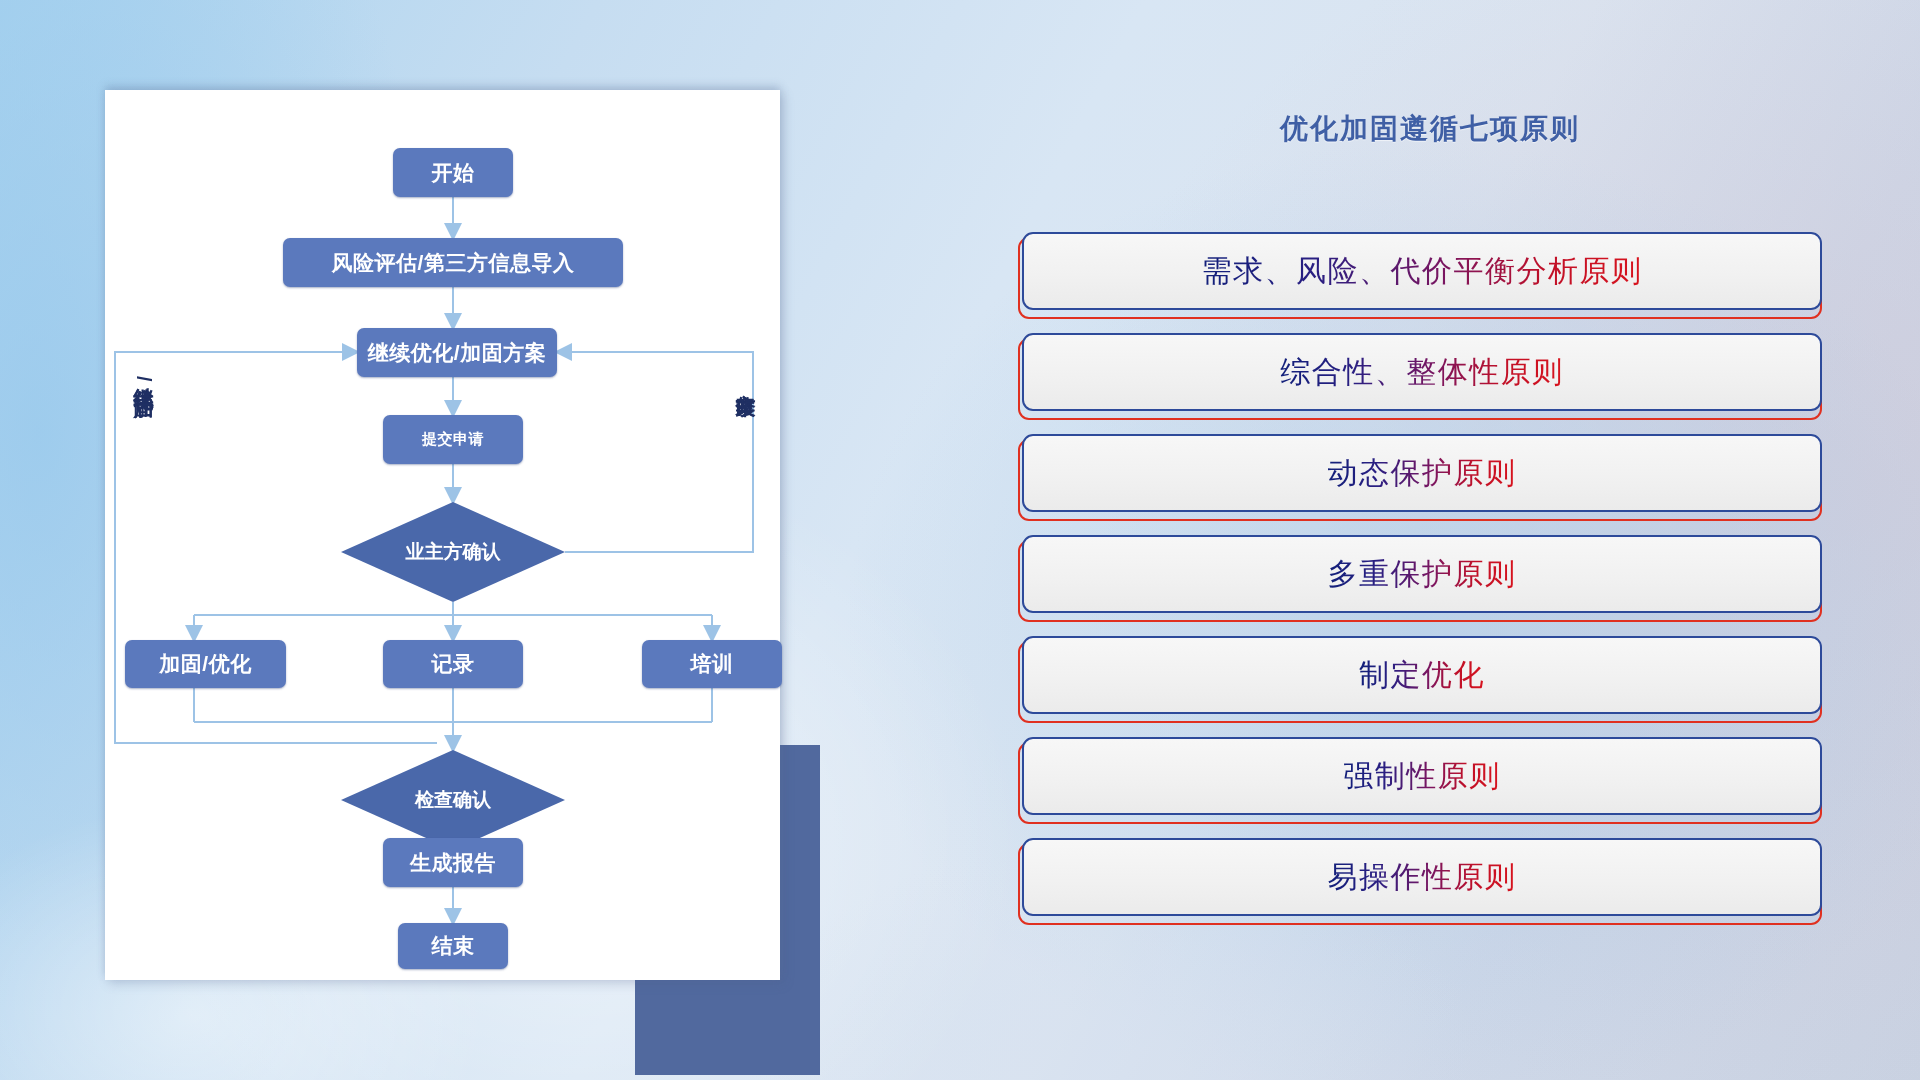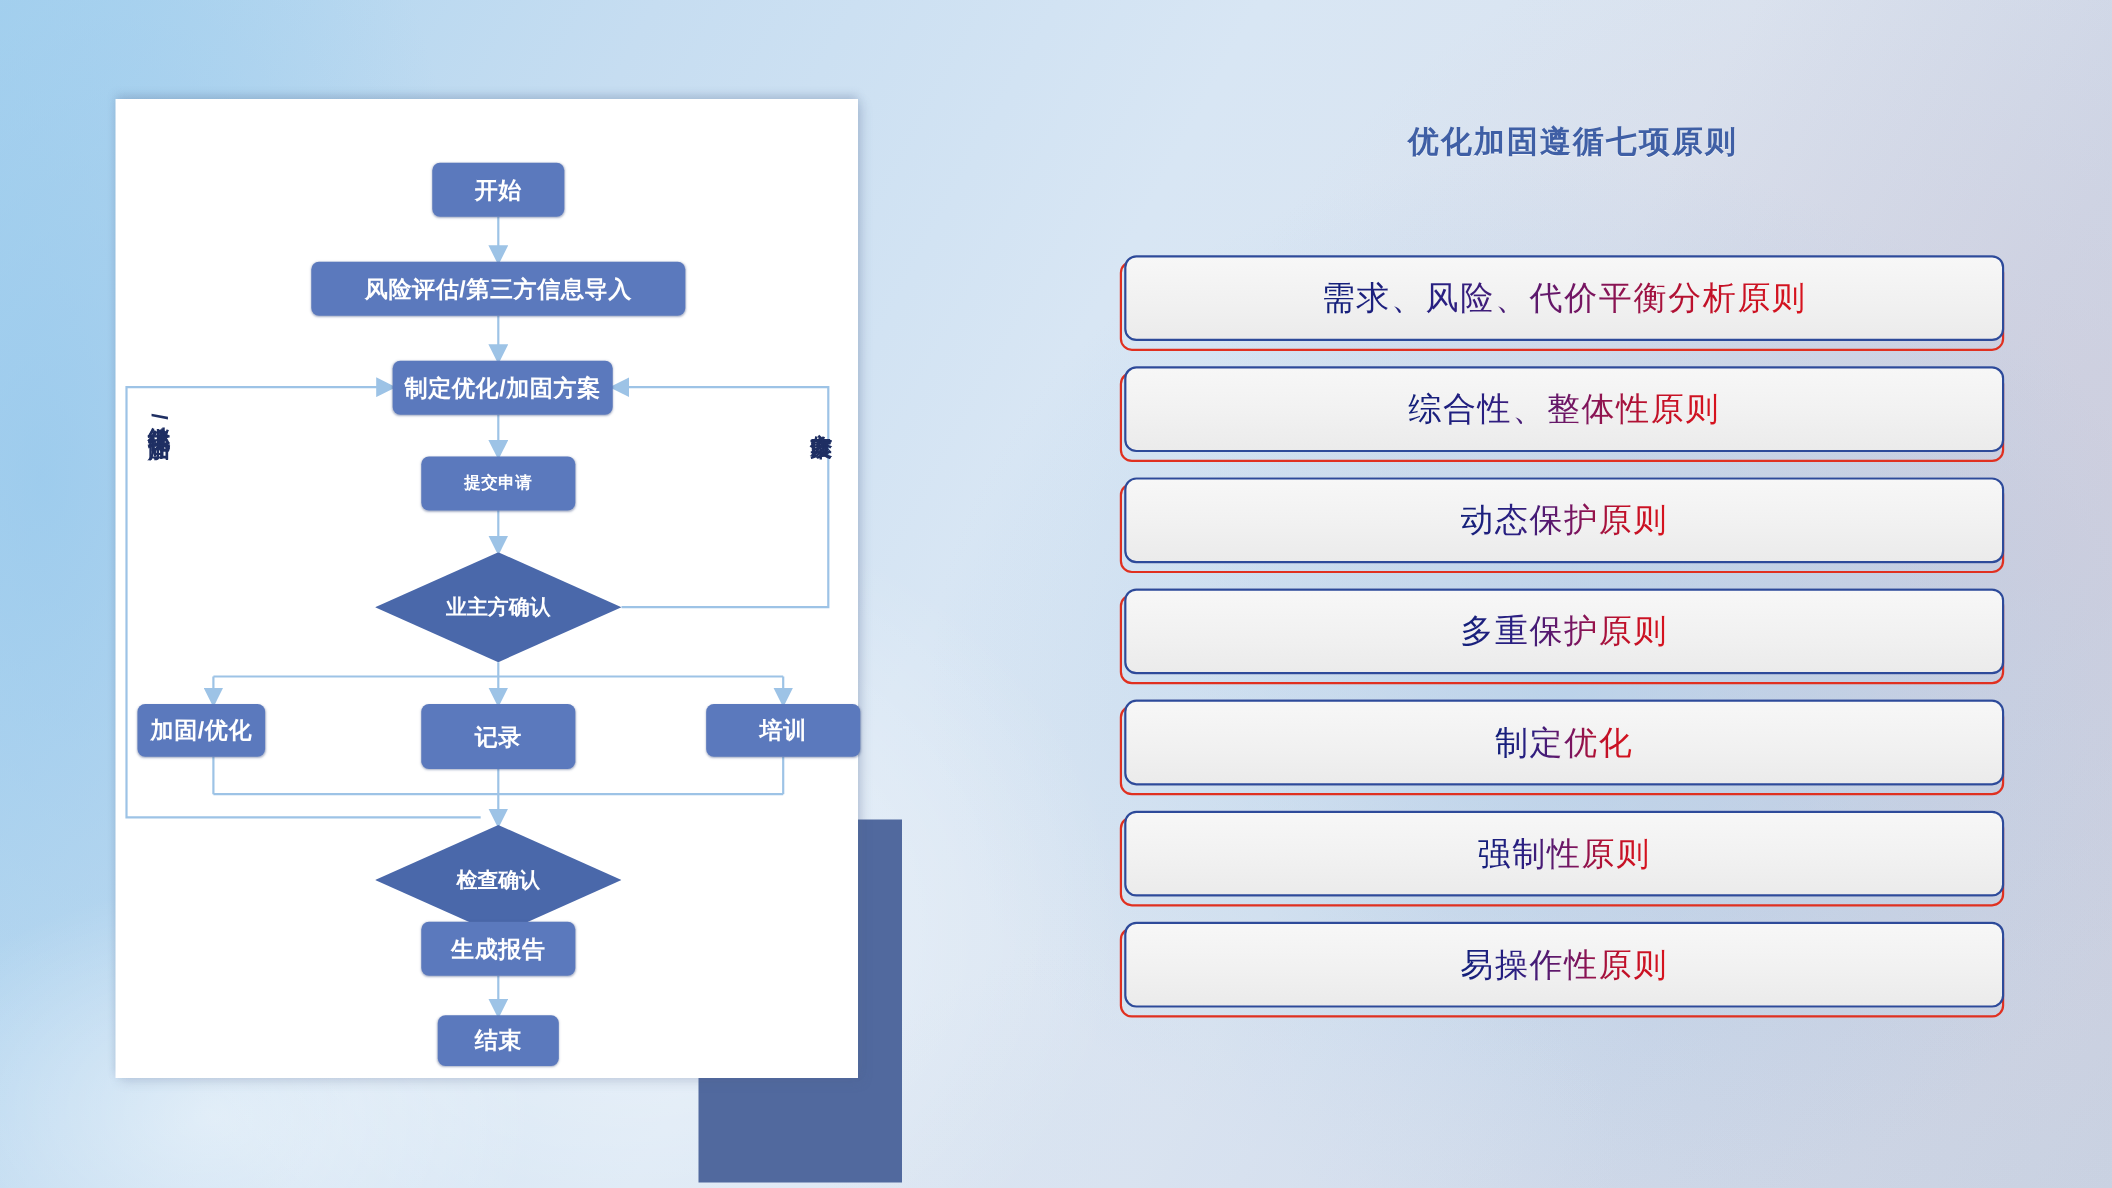--- a/index.html
+++ b/index.html
@@ -156,36 +156,36 @@
 
   <div class="node" style="left:288px;top:58px;width:120px;height:49px;font-size:21px;">
     <span>开始</span>
   </div>
 
   <div class="node" style="left:178px;top:148px;width:340px;height:49px;font-size:21px;">
     <span>风险评估/第三方信息导入</span>
   </div>
 
   <div class="node" style="left:252px;top:238px;width:200px;height:49px;font-size:21px;">
-    <span>制定优化/加固方案</span>
+    <span>继续优化/加固方案</span>
   </div>
 
   <div class="node" style="left:278px;top:325px;width:140px;height:49px;font-size:15px;">
     <span>提交申请</span>
   </div>
 
   <div class="diamond" style="left:236px;top:412px;width:224px;height:100px;font-size:19px;">
     <span>业主方确认</span>
   </div>
 
-  <div class="node" style="left:20px;top:550px;width:116px;height:48px;font-size:21px;">
+  <div class="node" style="left:20px;top:550px;width:161px;height:48px;font-size:21px;">
     <span>加固/优化</span>
   </div>
 
-  <div class="node" style="left:278px;top:550px;width:140px;height:59px;font-size:21px;">
+  <div class="node" style="left:278px;top:550px;width:140px;height:48px;font-size:21px;">
     <span>记录</span>
   </div>
 
   <div class="node" style="left:537px;top:550px;width:140px;height:48px;font-size:21px;">
     <span>培训</span>
   </div>
 
   <div class="diamond" style="left:236px;top:660px;width:224px;height:100px;font-size:19px;">
     <span>检查确认</span>
   </div>

